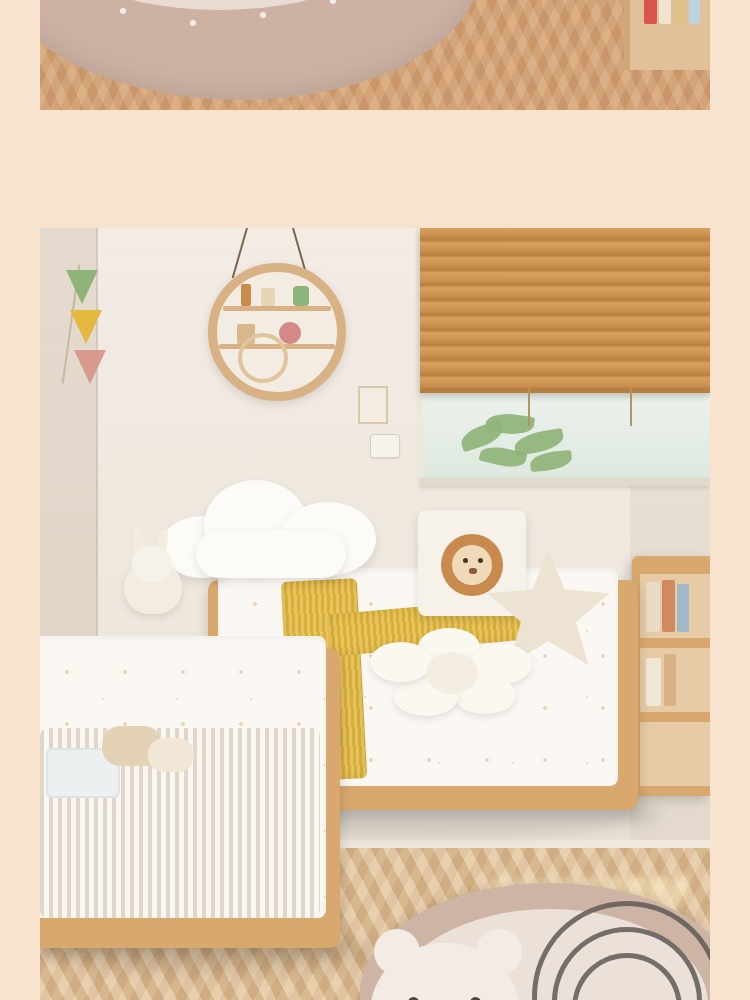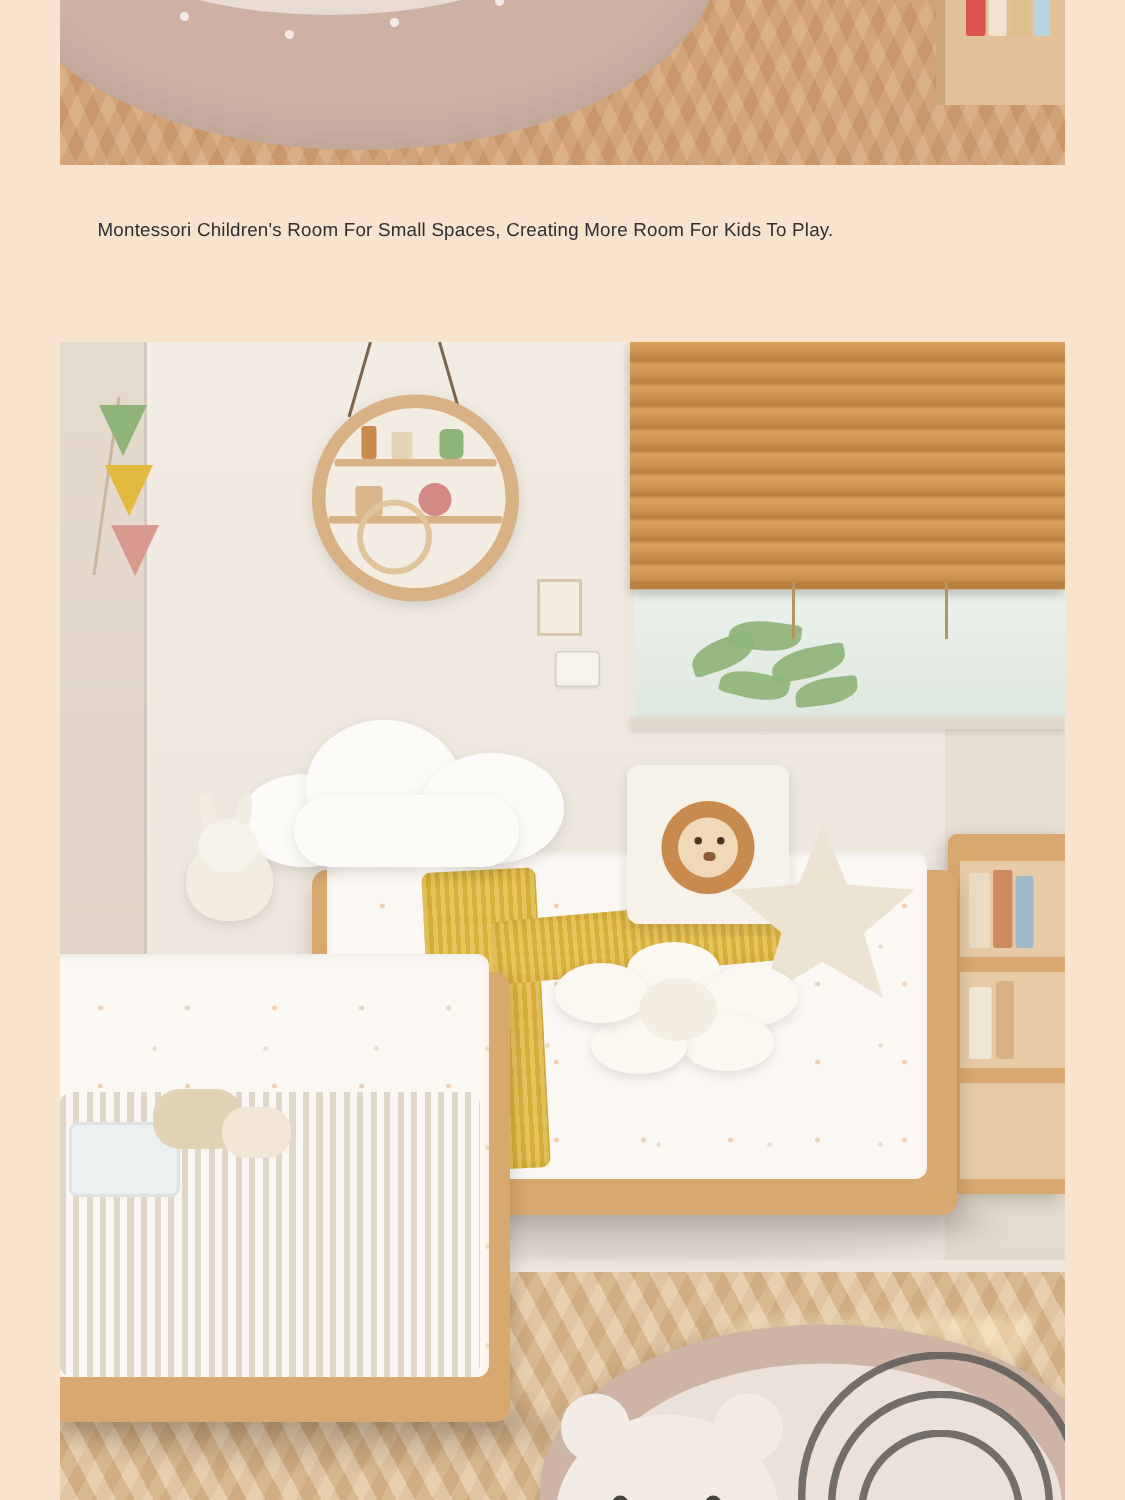--- a/index.html
+++ b/index.html
@@ -579,21 +579,20 @@
     </div>
 
     <div class="top-shelf">
       <div class="top-book" style="left:14px;top:44px;width:13px;height:60px;background:#d9534f;"></div>
       <div class="top-book" style="left:29px;top:40px;width:12px;height:64px;background:#f0e3cf;"></div>
       <div class="top-book" style="left:43px;top:46px;width:14px;height:58px;background:#e0c08a;"></div>
       <div class="top-book" style="left:59px;top:42px;width:11px;height:62px;background:#b9d3e0;"></div>
     </div>
   </div>
 
-  <div class="caption">Montessori Children's Room For Small Spaces, Creating More Room For Kids To Play.</div>
 
   <div class="photo-main">
 
     <div class="wall"></div>
     <div class="wall-left"></div>
     <div class="wall-corner"></div>
     <div class="wall-right"></div>
 
     <div class="window">
       <div class="window-glass"></div>

